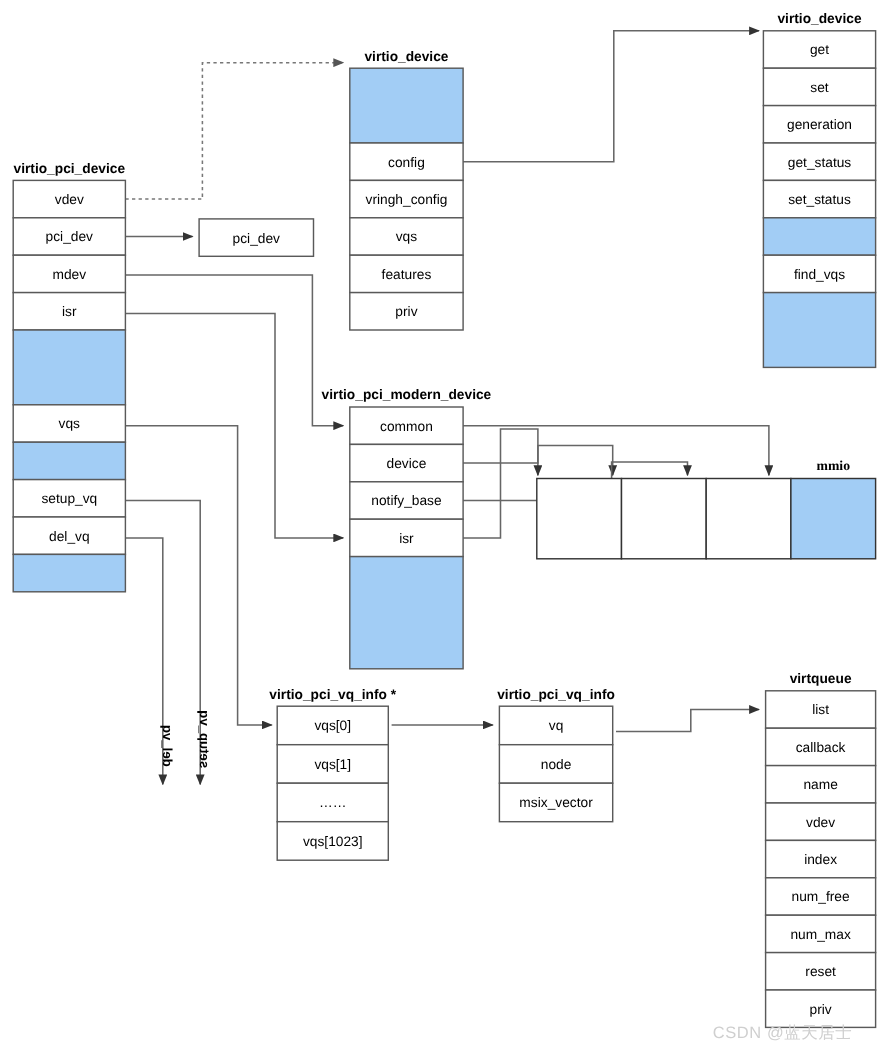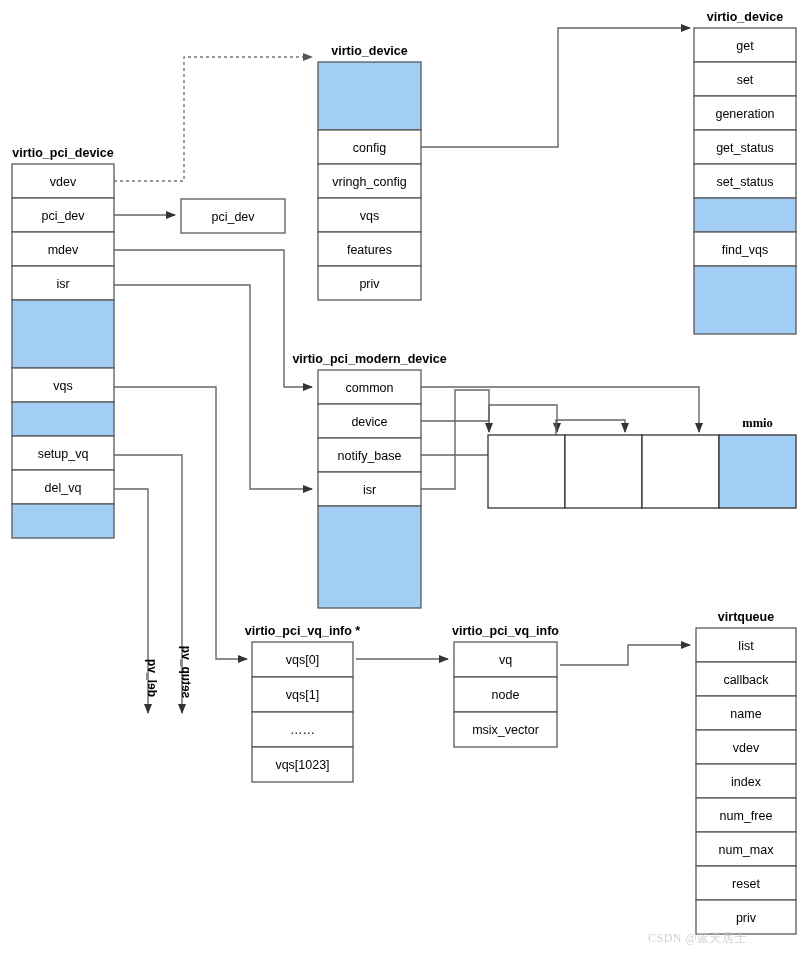--- a/index.html
+++ b/index.html
@@ -1,20 +1,20 @@
 <!DOCTYPE html>
 <html><head>
 <meta charset="utf-8">
 <style>
   html,body{margin:0;padding:0;background:#ffffff;}
   body{width:809px;height:963px;position:relative;overflow:hidden;
        font-family:"Liberation Sans","DejaVu Sans",sans-serif;}
   #diagram{position:absolute;left:0;top:0;width:809px;height:963px;}
-  .wm{position:absolute;left:648px;top:930px;font-size:12px;color:#cfcfcf;
-      letter-spacing:.5px;white-space:nowrap;font-family:Liberation Serif, serif;}
+  .wm{position:absolute;left:648px;top:930px;font-size:15px;color:#cfcfcf;
+      letter-spacing:.5px;white-space:nowrap;font-family:Liberation Sans, sans-serif;}
 </style>
 </head>
 <body>
 
 <svg id="diagram" viewBox="0 0 809 963" xmlns="http://www.w3.org/2000/svg">
   <defs>
     <marker id="arr" markerWidth="10" markerHeight="8" refX="9" refY="4" orient="auto" markerUnits="userSpaceOnUse">
       <path d="M0,0 L10,4 L0,8 z" fill="#333333"></path>
     </marker>
     <marker id="arrd" markerWidth="10" markerHeight="8" refX="9" refY="4" orient="auto" markerUnits="userSpaceOnUse">

